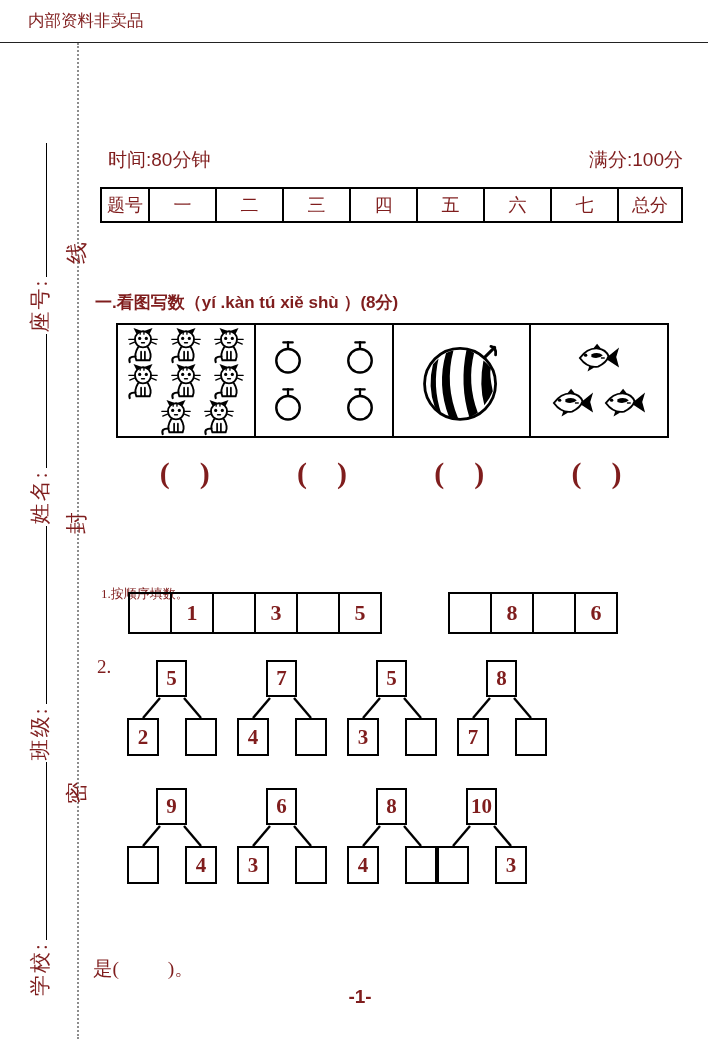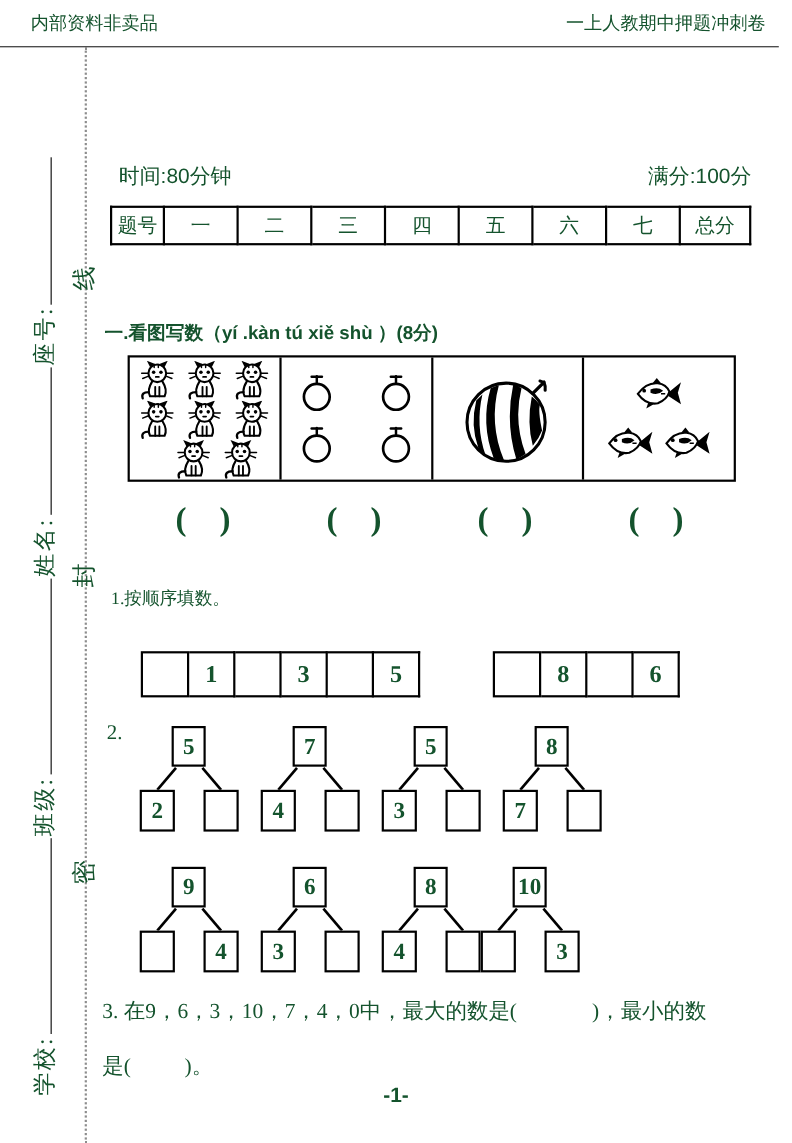--- a/index.html
+++ b/index.html
@@ -1,16 +1,16 @@
 <!DOCTYPE html>
 <html><head>
 <meta charset="utf-8">
 <style>
   html,body{margin:0;padding:0;background:#fff;}
-  .page{position:relative;width:708px;height:1039px;background:#fff;color:#14532d;
+  .page{position:relative;width:708px;height:1039px;background:#fff;color:#7f1d1d;
         font-family:"Liberation Serif",serif;overflow:hidden;}
 
   
   .top-strip{position:absolute;left:28px;right:12px;top:10px;display:flex;
              justify-content:space-between;font-size:16.5px;}
   .header-rule{position:absolute;left:0;top:42px;width:720px;border-top:1.8px solid #222;}
 
   
   .seal-dotted{position:absolute;left:77px;top:43px;bottom:0;width:0;border-left:2px dotted #8d8d8d;}
   .seal-labels{position:absolute;left:-441px;top:504px;width:950px;height:34px;
@@ -29,21 +29,21 @@
   
   .score-table{position:absolute;left:100px;top:187px;}
   .score-table table{border-collapse:collapse;table-layout:fixed;width:583px;}
   .score-table td{border:2px solid #000;text-align:center;font-size:18px;height:32px;padding:0;}
 
   
   .sec-heading{position:absolute;left:95px;font-family:"Liberation Sans",sans-serif;
                font-weight:bold;font-size:17px;}
   #sec1-heading{top:291px;} #sec2-heading{top:514px;}
   .q-label{position:absolute;font-size:19px;}
-  #q1-label{left:101px;top:534px;font-size:16px;}
+  #q1-label{left:101px;top:585px;font-size:13px;}
   #q2-label{left:97px;top:656px;}
   .q3-line{position:absolute;left:93px;font-size:19.5px;white-space:pre;}
   #q3-line1{top:905px;} #q3-line2{top:955px;}
 
   
   .picture-box{position:absolute;left:116px;top:323px;width:549px;height:111px;
                border:2.5px solid #000;display:flex;}
   .pic-cell{flex:1;display:flex;flex-direction:column;justify-content:space-evenly;
             padding:3px 8px;min-width:0;}
   .pic-cell + .pic-cell{border-left:2px solid #000;}
@@ -128,21 +128,20 @@
         <path d="M13 23 L11 29 L18 25 Z" fill="#000"></path>
         <circle cx="9" cy="12" r="1.8" fill="#000"></circle>
         <path d="M15 11 Q22 8 27 12 Q22 17 15 14 Z" fill="#000"></path>
         <path d="M25 15 h4" stroke="#000" stroke-width="1.5"></path>
       </symbol>
     </defs>
   </svg>
 
   <div class="top-strip">
     <span>内部资料非卖品</span>
-    <span>一上人教期中押题冲刺卷</span>
   </div>
   <div class="header-rule"></div>
 
   <div class="seal-dotted"></div>
   <div class="seal-labels" id="seal-labels">
       <span class="seal-label">学校:</span>
       <span class="seal-blank" style="width:178px"></span>
       <span class="seal-label">班级:</span>
       <span class="seal-blank" style="width:178px"></span>
       <span class="seal-label">姓名:</span>
@@ -372,17 +371,16 @@
        <div class="bbox btop">10</div>
        <svg class="blines" width="92" height="22">
          <line x1="34" y1="1" x2="17" y2="21"></line>
          <line x1="58" y1="1" x2="75" y2="21"></line>
        </svg>
        <div class="bbox bleft"></div>
        <div class="bbox bright">3</div>
      </div>
     </div>
 
-  <div class="q3-line" id="q3-line1">3. 在9，6，3，10，7，4，0中，最大的数是(              )，最小的数</div>
   <div class="q3-line" id="q3-line2">是(          )。</div>
 
   <div class="page-number">-1-</div>
 </div>
 
 </body></html>

